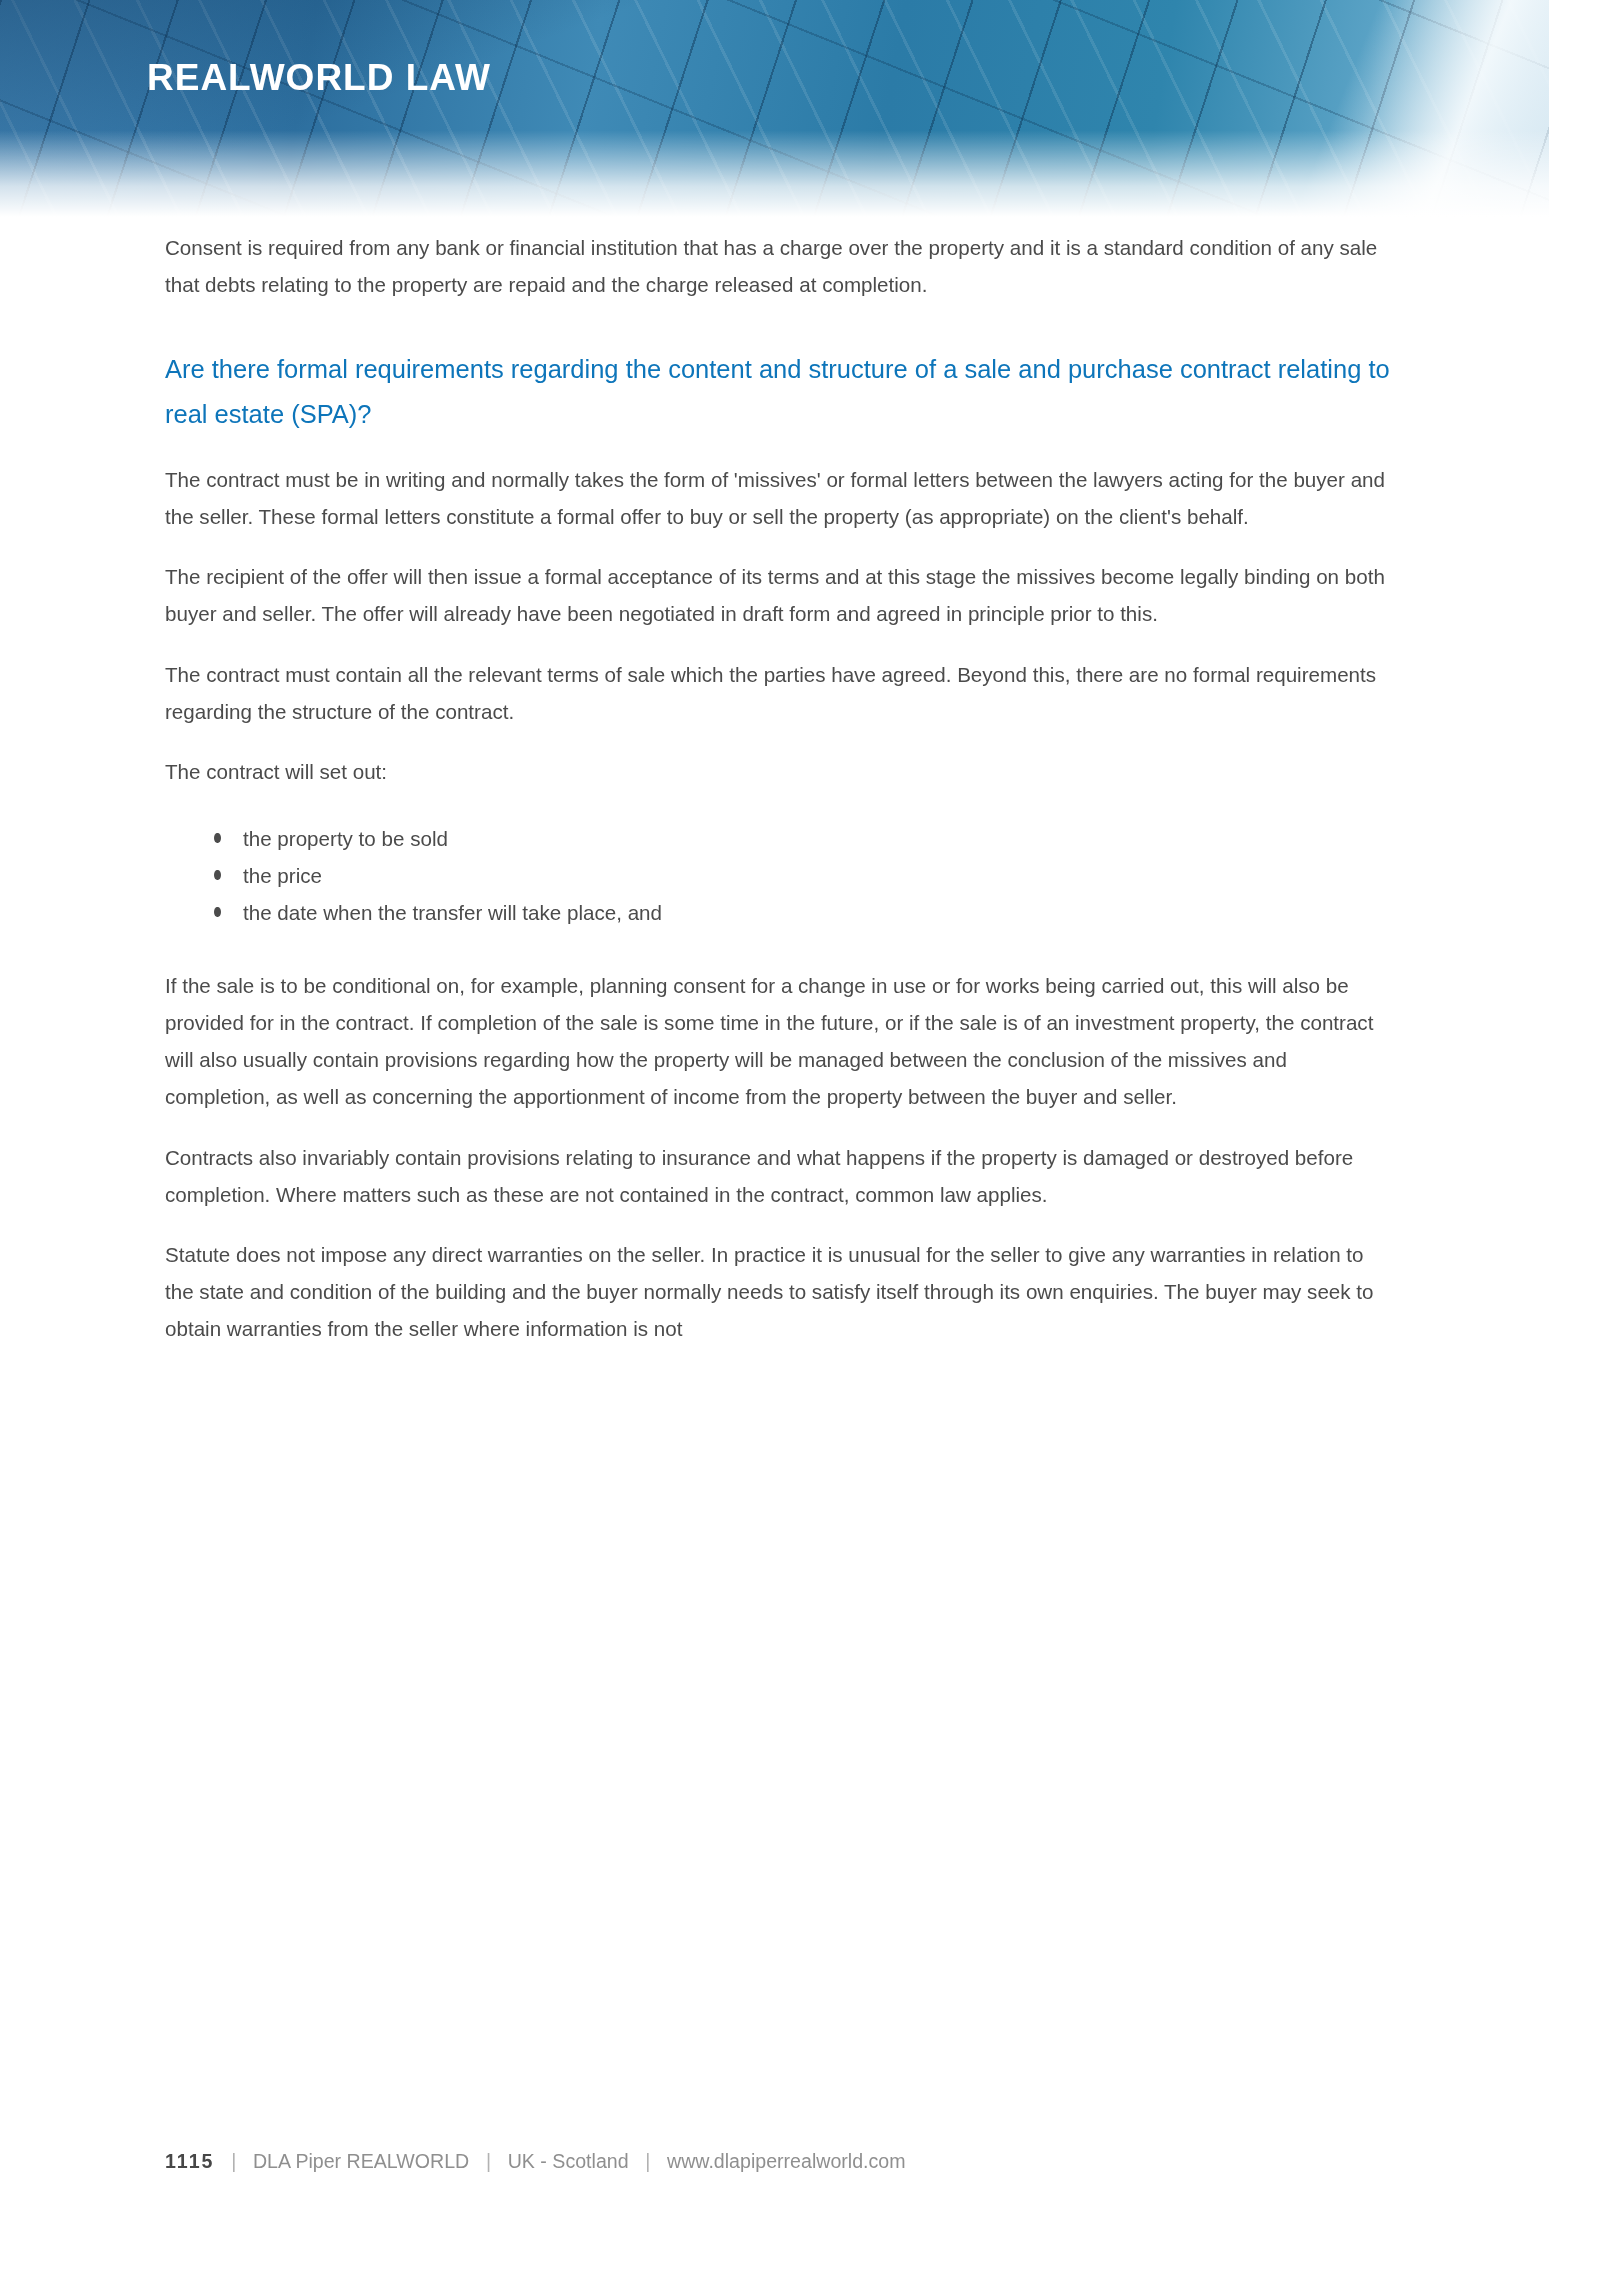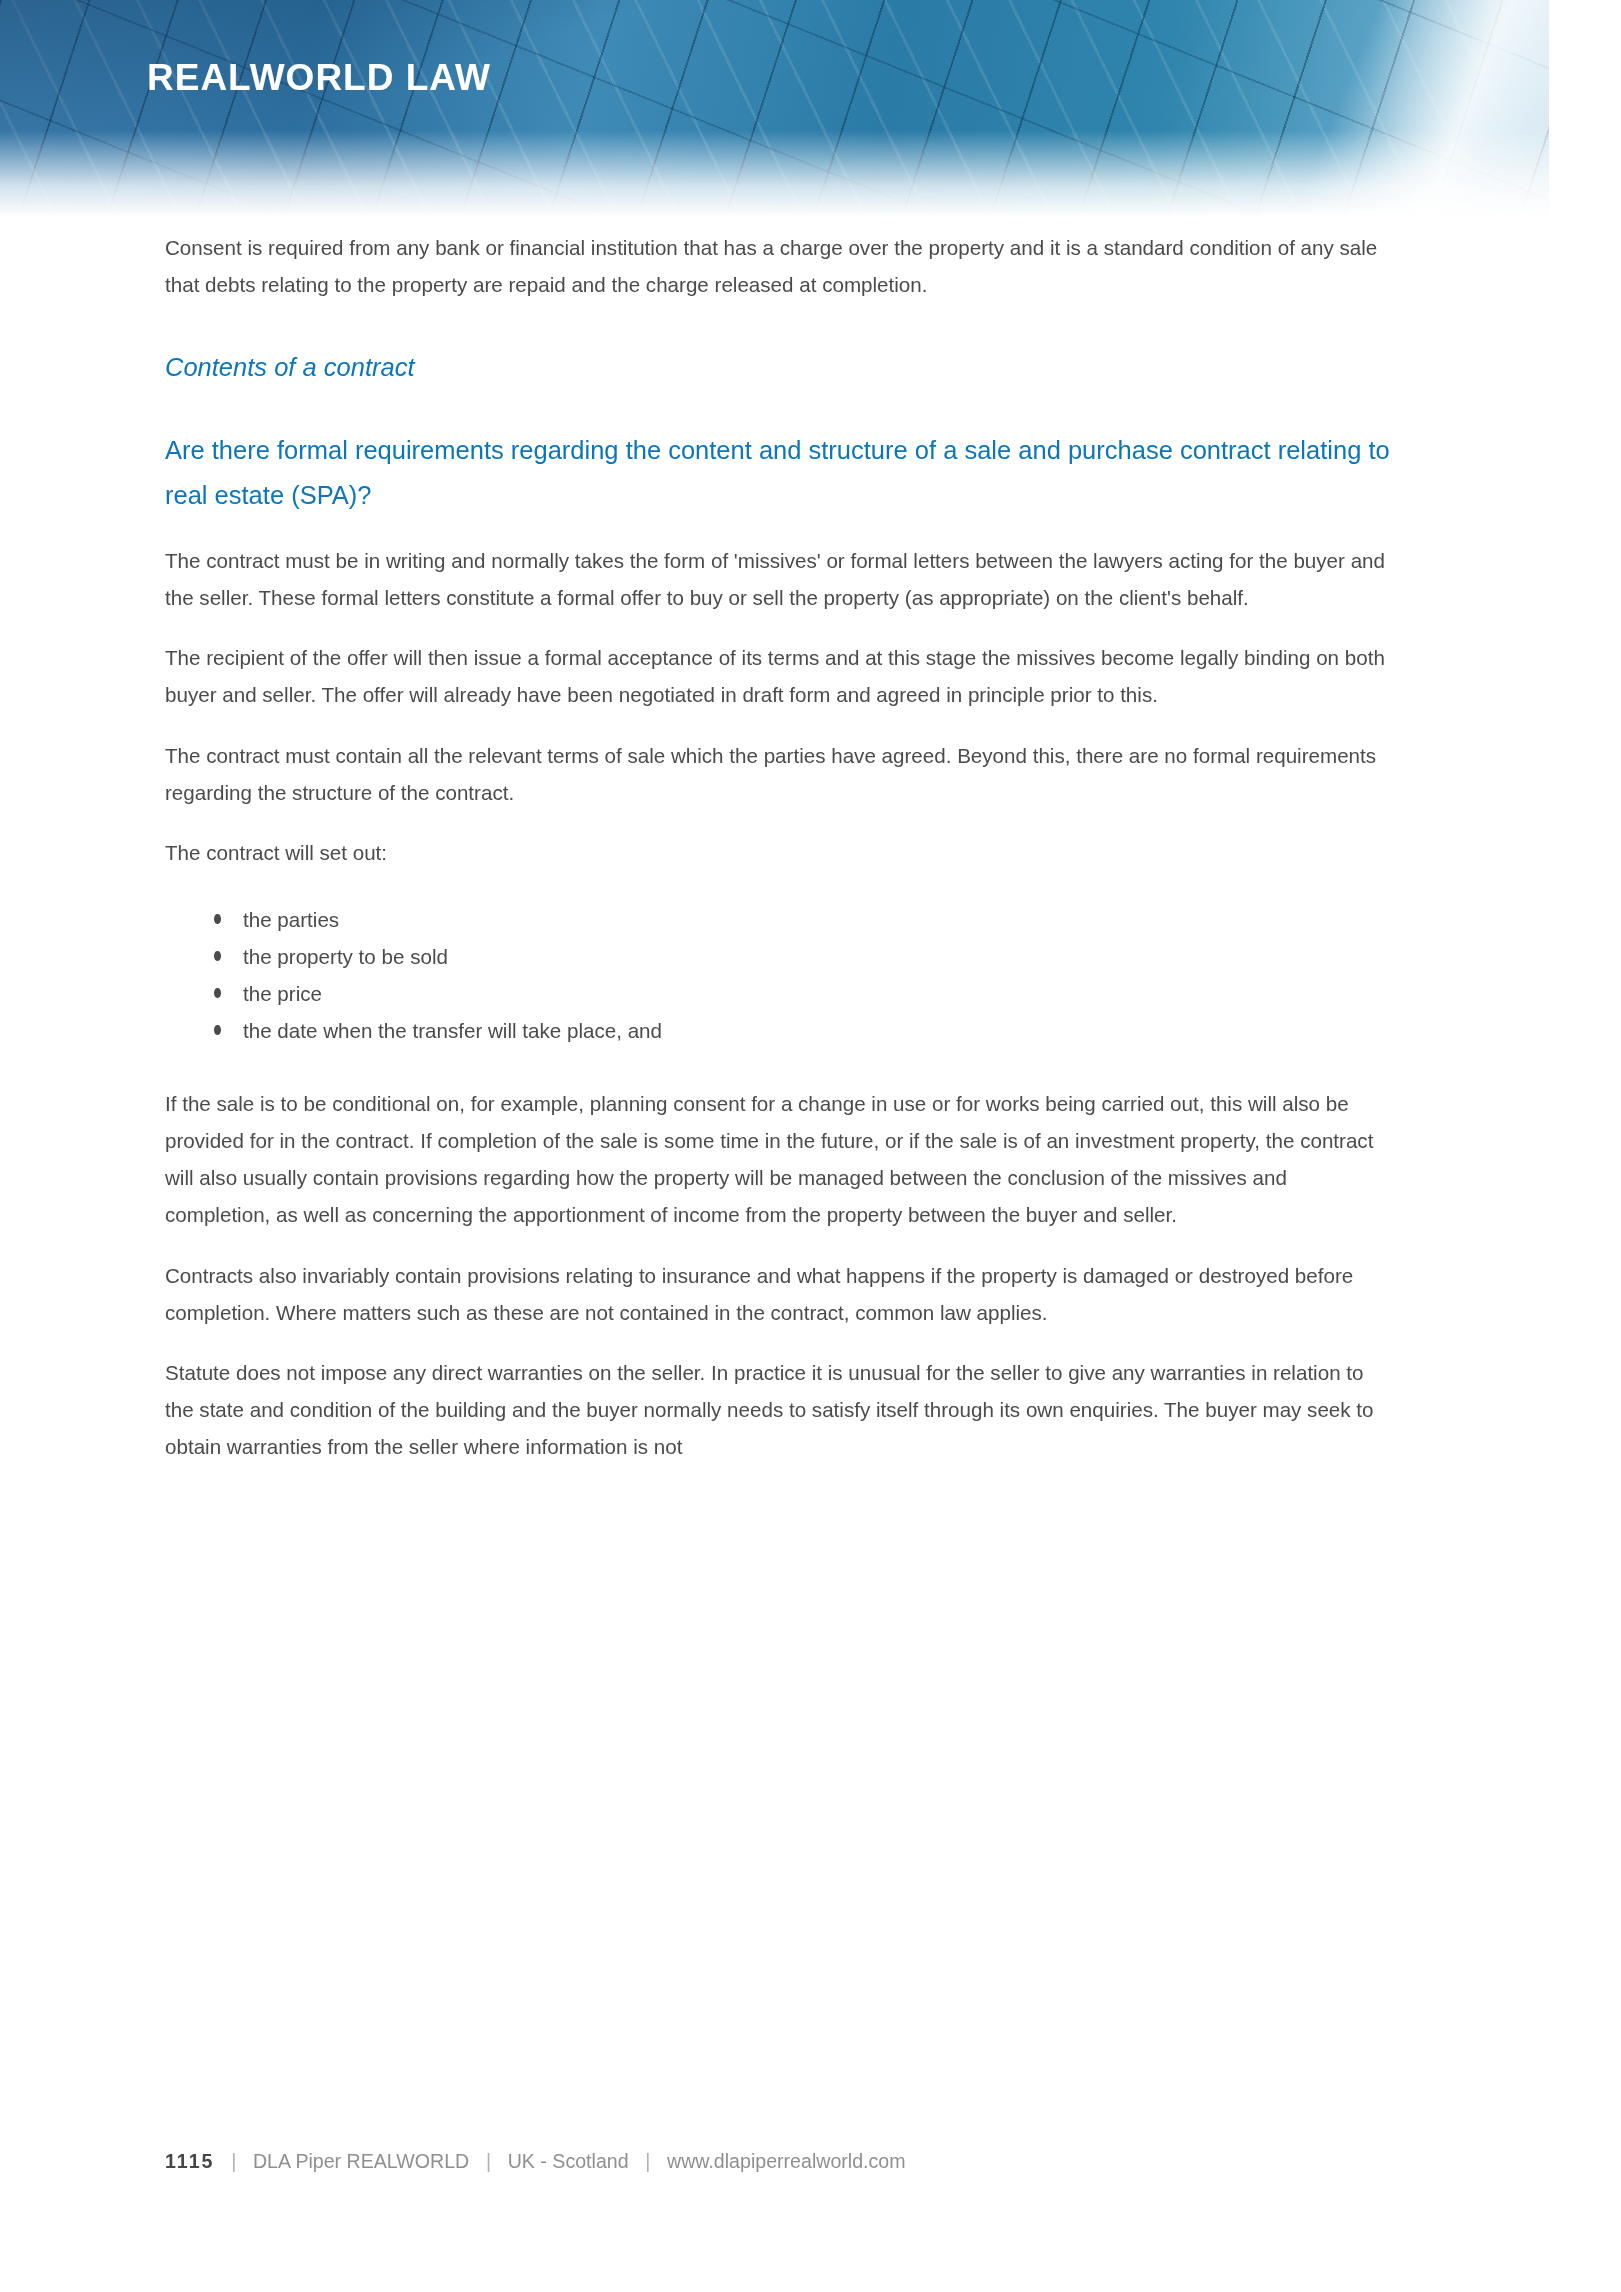--- a/index.html
+++ b/index.html
@@ -72,36 +72,31 @@
 
   <div class="header">
     <div class="header-bg"></div>
     <div class="header-title">REALWORLD LAW</div>
   </div>
 
   <div class="content">
 
     <p class="body">Consent is required from any bank or financial institution that has a charge over the property and it is a standard condition of any sale that debts relating to the property are repaid and the charge released at completion.</p>
 
-    <h2 class="section-title">Contents of a contract</h2>
 
     <h1 class="question">Are there formal requirements regarding the content and structure of a sale and purchase contract relating to real estate (SPA)?</h1>
 
     <p class="body">The contract must be in writing and normally takes the form of 'missives' or formal letters between the lawyers acting for the buyer and the seller. These formal letters constitute a formal offer to buy or sell the property (as appropriate) on the client's behalf.</p>
     <p class="body">The recipient of the offer will then issue a formal acceptance of its terms and at this stage the missives become legally binding on both buyer and seller. The offer will already have been negotiated in draft form and agreed in principle prior to this.</p>
     <p class="body">The contract must contain all the relevant terms of sale which the parties have agreed. Beyond this, there are no formal requirements regarding the structure of the contract.</p>
 
 
     <p class="body">The contract will set out:</p>
 
     <ul class="bullet-list">
-      <li>
-        <span class="bullet"></span>
-        <span>the parties</span>
-      </li>
       <li>
         <span class="bullet"></span>
         <span>the property to be sold</span>
       </li>
       <li>
         <span class="bullet"></span>
         <span>the price</span>
       </li>
       <li>
         <span class="bullet"></span>

